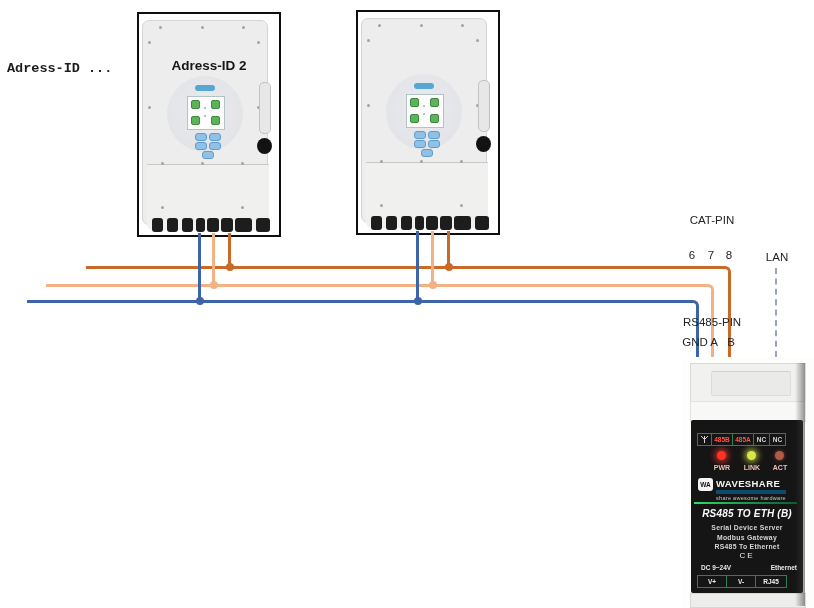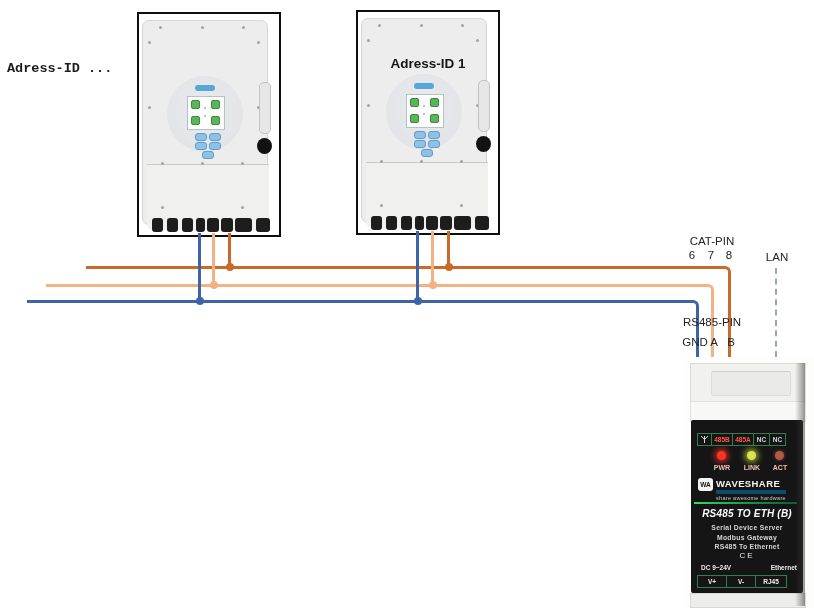--- a/index.html
+++ b/index.html
@@ -100,20 +100,21 @@
     <span class="screw" style="left:103px;top:12px;"></span>
     <span class="screw" style="left:9px;top:27px;"></span>
     <span class="screw" style="left:118px;top:27px;"></span>
     <span class="screw" style="left:9px;top:92px;"></span>
     <span class="screw" style="left:118px;top:92px;"></span>
     <span class="screw" style="left:22px;top:148px;"></span>
     <span class="screw" style="left:62px;top:148px;"></span>
     <span class="screw" style="left:102px;top:148px;"></span>
     <span class="screw" style="left:22px;top:192px;"></span>
     <span class="screw" style="left:102px;top:192px;"></span>
+    <div class="inv-title">Adress-ID 2</div>
     <div class="disp-circle"></div>
     <div class="inv-logo"></div>
     <div class="inv-lcd">
       <span class="lcd-ic" style="left:3px;top:3px;"></span>
       <span class="lcd-ic" style="left:23px;top:3px;"></span>
       <span class="lcd-ic" style="left:3px;top:19px;"></span>
       <span class="lcd-ic" style="left:23px;top:19px;"></span>
       <span class="lcd-dot" style="left:16px;top:10px;"></span>
       <span class="lcd-dot" style="left:16px;top:18px;"></span>
     </div>
@@ -143,21 +144,20 @@
     <span class="screw" style="left:103px;top:12px;"></span>
     <span class="screw" style="left:9px;top:27px;"></span>
     <span class="screw" style="left:118px;top:27px;"></span>
     <span class="screw" style="left:9px;top:92px;"></span>
     <span class="screw" style="left:118px;top:92px;"></span>
     <span class="screw" style="left:22px;top:148px;"></span>
     <span class="screw" style="left:62px;top:148px;"></span>
     <span class="screw" style="left:102px;top:148px;"></span>
     <span class="screw" style="left:22px;top:192px;"></span>
     <span class="screw" style="left:102px;top:192px;"></span>
-    <div class="inv-title">Adress-ID 1</div>
     <div class="disp-circle"></div>
     <div class="inv-logo"></div>
     <div class="inv-lcd">
       <span class="lcd-ic" style="left:3px;top:3px;"></span>
       <span class="lcd-ic" style="left:23px;top:3px;"></span>
       <span class="lcd-ic" style="left:3px;top:19px;"></span>
       <span class="lcd-ic" style="left:23px;top:19px;"></span>
       <span class="lcd-dot" style="left:16px;top:10px;"></span>
       <span class="lcd-dot" style="left:16px;top:18px;"></span>
     </div>
@@ -194,21 +194,21 @@
 
   <span class="dot" style="left: 226px; top: 263px; background: rgb(201, 106, 40);"></span>
   <span class="dot" style="left: 210px; top: 281px; background: rgb(244, 177, 131);"></span>
   <span class="dot" style="left: 196px; top: 297px; background: rgb(61, 100, 168);"></span>
   <span class="dot" style="left: 445px; top: 263px; background: rgb(201, 106, 40);"></span>
   <span class="dot" style="left: 429px; top: 281px; background: rgb(244, 177, 131);"></span>
   <span class="dot" style="left: 414px; top: 297px; background: rgb(61, 100, 168);"></span>
 
   <div class="lan-line" style="left: 775px; top: 268px; height: 89px; border-left-color: rgb(154, 166, 182);"></div>
 
-  <div class="wire-label center" style="left:684px;top:235px;width:56px;">CAT-PIN</div>
+  <div class="wire-label center" style="left:684px;top:214px;width:56px;">CAT-PIN</div>
   <div class="wire-label center" style="left:686px;top:249px;width:12px;">6</div>
   <div class="wire-label center" style="left:705px;top:249px;width:12px;">7</div>
   <div class="wire-label center" style="left:723px;top:249px;width:12px;">8</div>
   <div class="wire-label center" style="left:761px;top:251px;width:32px;">LAN</div>
   <div class="wire-label" style="left:683px;top:316px;">RS485-PIN</div>
   <div class="wire-label center" style="left:681px;top:336px;width:28px;">GND</div>
   <div class="wire-label center" style="left:708px;top:336px;width:12px;">A</div>
   <div class="wire-label center" style="left:725px;top:336px;width:12px;">B</div>
 
   <div class="photo">

